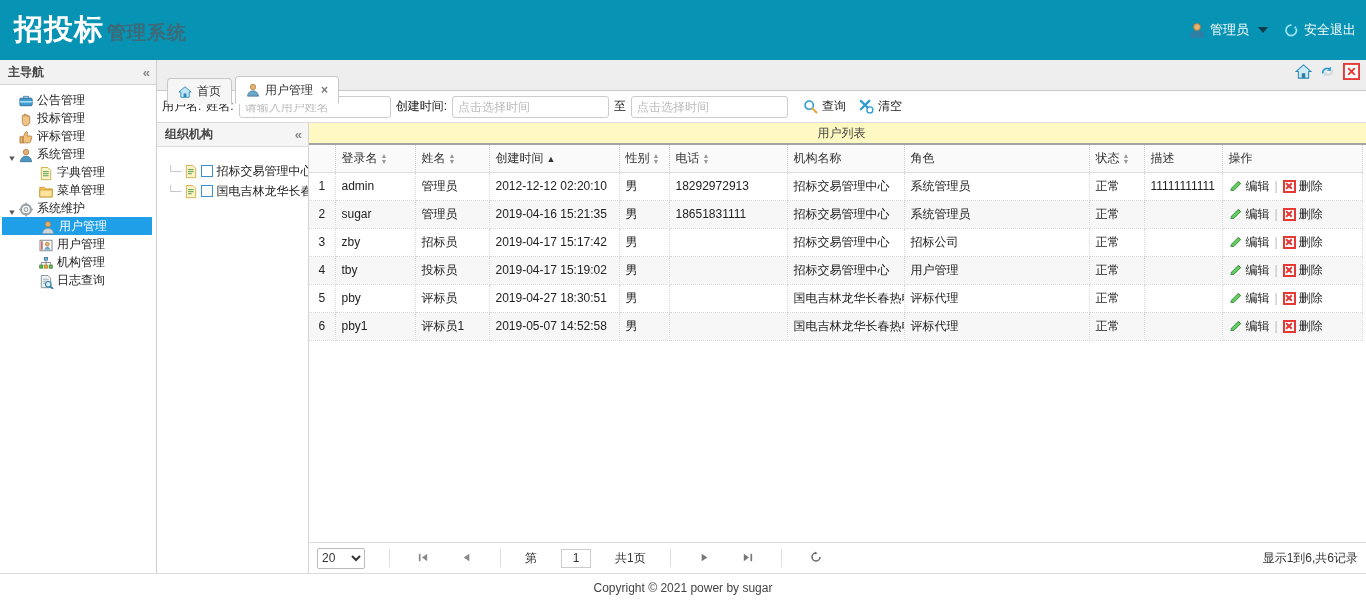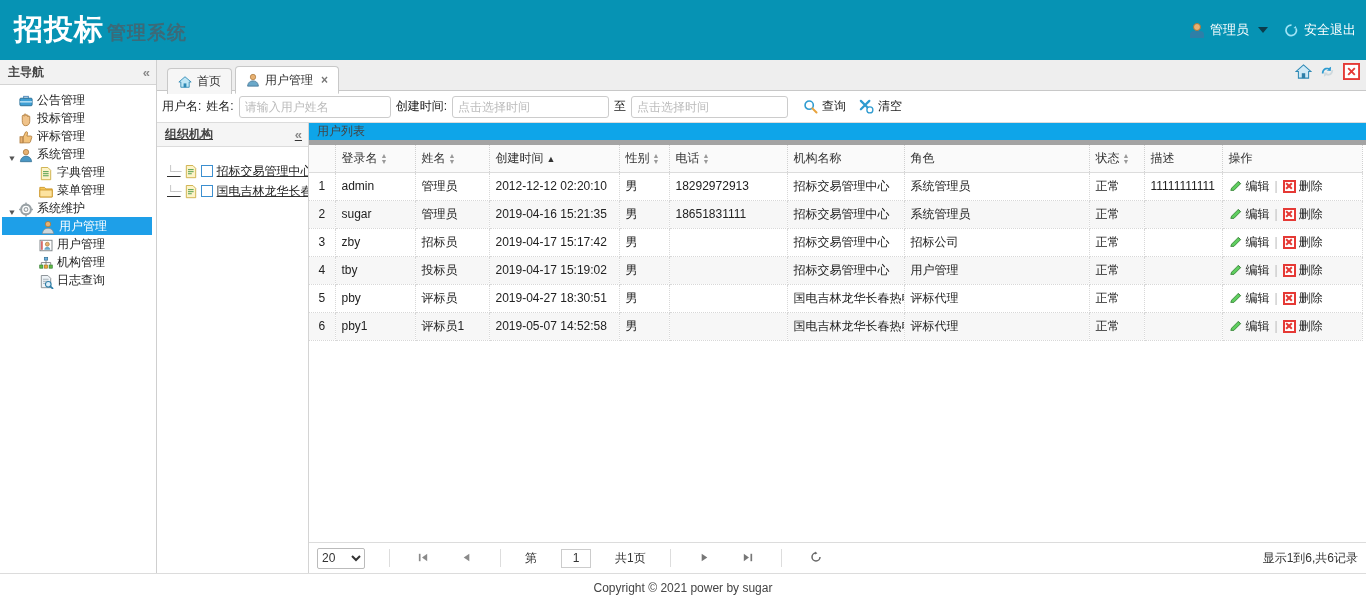--- a/index.html
+++ b/index.html
@@ -75,21 +75,21 @@
   .content { flex: 1; display: flex; flex-direction: column; background: #fff; }
   .tabbar {
     height: 31px; background: #eeeeee; border-bottom: 1px solid #c8c8c8;
     display: flex; align-items: flex-end; position: relative; padding-left: 10px;
   }
   .tab {
     height: 26px; padding: 0 10px; margin-right: 3px;
     display: flex; align-items: center; gap: 5px;
     background: #f6f6f6; border: 1px solid #c8c8c8; border-bottom: none;
     border-radius: 4px 4px 0 0; font-size: 12px; color: #333; cursor: pointer;
-    position: relative; top: 4px;
+    position: relative; top: 14px;
   }
   .tab.active { background: #fff; height: 28px; border-bottom: 1px solid #fff; }
   .tab-close { color: #777; font-size: 12px; margin-left: 3px; font-weight: bold; }
   .tab-tools {
     position: absolute; right: 6px; top: 3px; display: flex; align-items: center; gap: 7px;
   }
   .tool-btn { cursor: pointer; display: flex; align-items: center; }
   
   .filterbar {
     height: 32px; border-bottom: 1px solid #dcdcdc;
@@ -104,42 +104,42 @@
   }
   .finput::placeholder { color: #bbb; }
   .w150 { width: 150px; }
   .w152 { width: 152px; }
   .w157 { width: 157px; }
   .fbtn { display: flex; align-items: center; gap: 4px; cursor: pointer; color: #222; }
   
   .bodysplit { flex: 1; display: flex; min-height: 0; }
   .orgpanel {
     width: 152px; border-right: 1px solid #d4d4d4; background: #fff;
-    display: flex; flex-direction: column; text-decoration: underline;
+    display: flex; flex-direction: column;
   }
   .panelhead {
     height: 24px; background: #f5f5f5; border-bottom: 1px solid #dcdcdc;
     display: flex; align-items: center; justify-content: space-between;
     padding: 0 6px 0 8px; font-size: 12px; color: #444; font-weight: bold;
   }
   .orgtree { padding-top: 14px; overflow: hidden; }
   .orgnode {
     display: flex; align-items: center; height: 20px; padding-left: 10px;
     font-size: 12px; color: #222; white-space: nowrap; cursor: pointer;
   }
   .dashline { color: #bbb; font-size: 11px; margin-right: 2px; letter-spacing: -1px; }
   .ckbox {
     width: 12px; height: 12px; border: 1px solid #3c8fd0; background: #fff;
     margin: 0 4px 0 1px; flex: 0 0 12px;
   }
   .tablewrap { flex: 1; display: flex; flex-direction: column; min-width: 0; }
   .listhead {
-    height: 22px; background: #0ea5e9; border-bottom: 5px solid #a3a3a3;
+    height: 22px; background: #fef9c3; border-bottom: 2px solid #a3a3a3;
     display: flex; align-items: center; padding-left: 8px;
-    font-size: 12px; color: #444;
+    font-size: 12px; color: #444; justify-content: center;
   }
   .addbar {
     height: 24px; display: flex; align-items: center; padding-left: 8px; gap: 5px;
     border-bottom: 1px solid #e6e6e6; background: #fff;
   }
   .addbtn { display: flex; align-items: center; gap: 5px; cursor: pointer; color: #333; font-size: 12px; }
   .plus-ico {
     width: 13px; height: 13px; background: #43a047; border-radius: 2px;
     position: relative; flex: 0 0 13px;
   }

